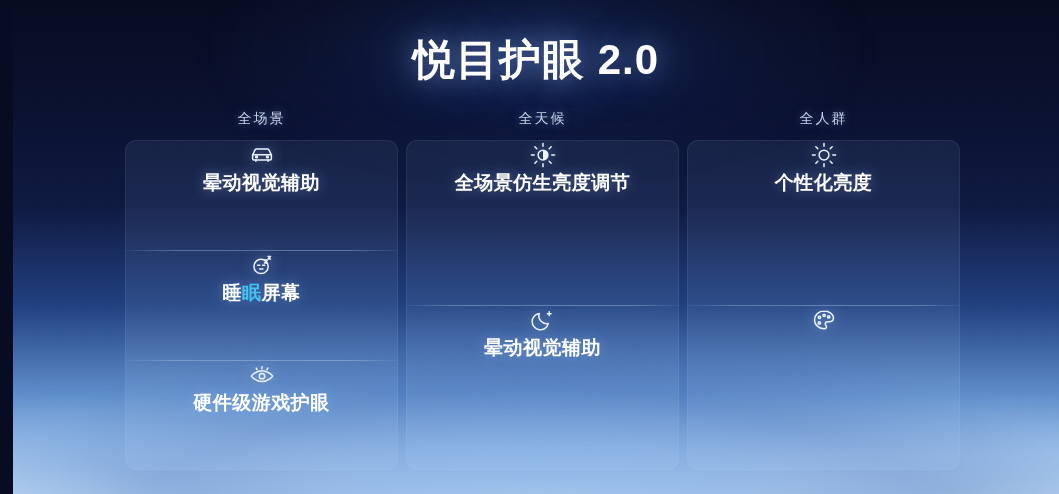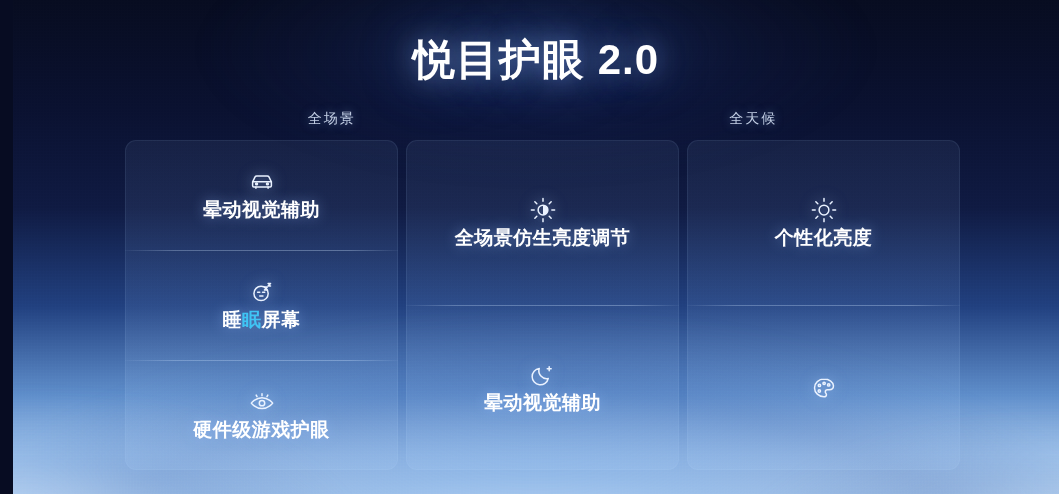--- a/index.html
+++ b/index.html
@@ -109,21 +109,21 @@
     background:linear-gradient(180deg,
         rgba(136,170,220,.085) 0%,
         rgba(142,178,228,.115) 50%,
         rgba(170,205,245,.175) 100%);
     box-shadow:inset 0 0 0 1px rgba(190,215,250,.085);
   }
   .cell {
     flex:1 1 0;
     position:relative;
     display:flex; flex-direction:column;
-    align-items:center; justify-content:center;
+    align-items:center; 
   }
   .cell + .cell::before {
     content:"";
     position:absolute; top:0; left:0; right:0; height:1px;
     background:linear-gradient(90deg,
        rgba(200,222,252,.04) 0%,
        rgba(205,228,255,.30) 18%,
        rgba(205,228,255,.34) 82%,
        rgba(200,222,252,.04) 100%);
   }
@@ -154,20 +154,21 @@
   <div class="bg-glow-bottom"></div>
   <div class="bg-glow-left"></div>
   <div class="bg-glow-right"></div>
   <div class="bg-texture"></div>
 
   <div class="title">悦目护眼 2.0</div>
 
   <div class="col-heads" id="col-heads">
       <div class="col-head">全场景</div>
       <div class="col-head">全天候</div>
+      <div class="col-head">全人群</div>
     </div>
 
   <div class="grid" id="grid">
       <div class="col">
         <div class="cell">
           <span class="icon">
             <svg viewBox="0 0 32 32">
               <path fill="none" stroke="#eaf2ff" stroke-width="1.6" stroke-linecap="round" stroke-linejoin="round" d="M6 20v-4.2l2.6-5.2A2 2 0 0 1 10.4 9.5h11.2a2 2 0 0 1 1.8 1.1L26 15.8V20a1.3 1.3 0 0 1-1.3 1.3H7.3A1.3 1.3 0 0 1 6 20z"></path>
               <path fill="none" stroke="#eaf2ff" stroke-width="1.6" stroke-linecap="round" stroke-linejoin="round" d="M6.4 15.6h19.2"></path>
               <circle fill="none" stroke="#eaf2ff" stroke-width="1.6" stroke-linecap="round" stroke-linejoin="round" cx="10.2" cy="18" r="1"></circle>

